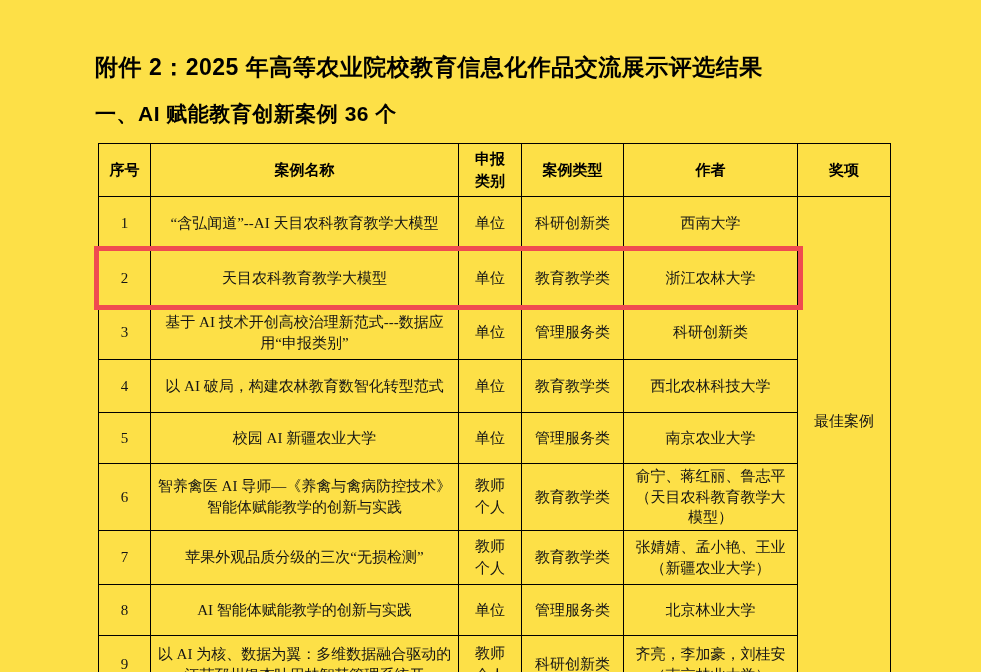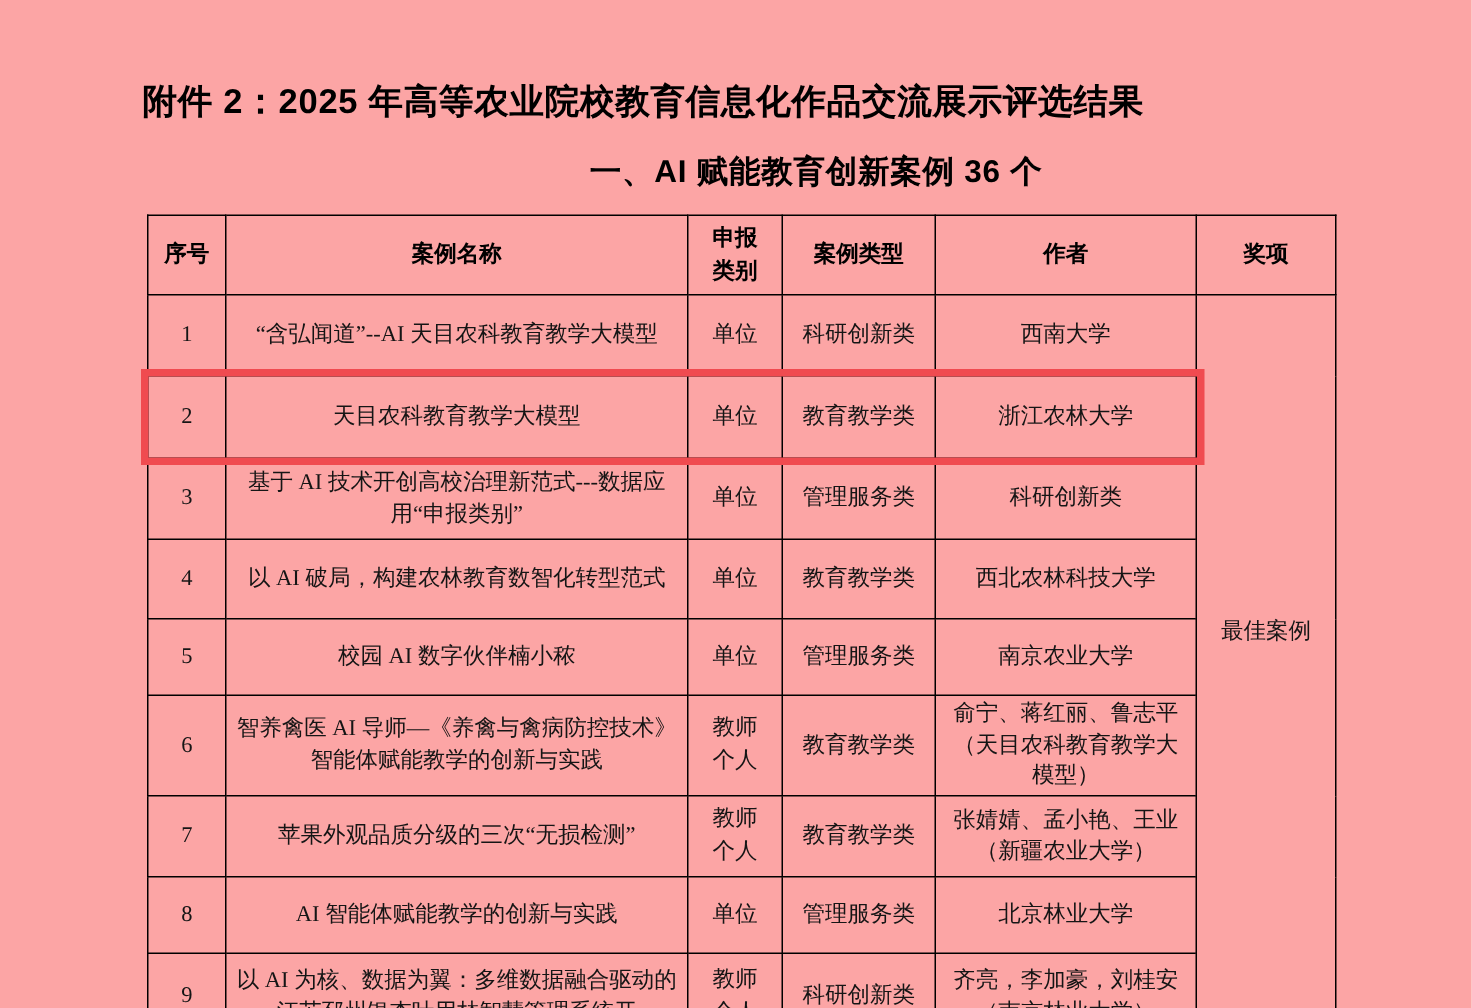--- a/index.html
+++ b/index.html
@@ -1,30 +1,30 @@
 <!DOCTYPE html>
 <html><head>
 <meta charset="utf-8">
 <style>
   html, body { margin:0; padding:0; }
   body {
     width:981px; height:672px; background:#ffffff; overflow:hidden;
     font-family:"Liberation Serif", serif; color:#151515;
   }
-  .page { position:relative; width:981px; height:672px; background:#fca5a5; }
+  .page { position:relative; width:981px; height:672px; background:#fde047; }
 
   .doc-title {
     position:absolute; left:95px; top:52px; width:820px;
     font-family:"Liberation Sans", sans-serif; font-weight:bold;
     font-size:23px; letter-spacing:0.5px; color:#000;
   }
   .section-heading {
     position:absolute; left:95px; top:100px; width:600px;
     font-family:"Liberation Sans", sans-serif; font-weight:bold;
-    font-size:21px; letter-spacing:0.5px; color:#000;text-align:right;
+    font-size:21px; letter-spacing:0.5px; color:#000;
   }
 
   table.results {
     position:absolute; left:98px; top:143px; width:792px;
     border-collapse:collapse; table-layout:fixed;
   }
   .results th, .results td {
     border:1.5px solid #000; text-align:center; vertical-align:middle;
     padding:2px 5px; font-size:15px; line-height:1.38; overflow:hidden;
   }
@@ -92,21 +92,21 @@
     </tr>
     <tr style="height:53px">
       <td class="cell-no">4</td>
       <td class="cell-name">以 AI 破局，构建农林教育数智化转型范式</td>
       <td class="cell-category">单位</td>
       <td class="cell-type">教育教学类</td>
       <td class="cell-author">西北农林科技大学</td>
     </tr>
     <tr style="height:51px">
       <td class="cell-no">5</td>
-      <td class="cell-name">校园 AI 数字伙伴楠小秾</td>
+      <td class="cell-name">校园 AI 新疆农业大学</td>
       <td class="cell-category">单位</td>
       <td class="cell-type">管理服务类</td>
       <td class="cell-author">南京农业大学</td>
     </tr>
     <tr style="height:63px">
       <td class="cell-no">6</td>
       <td class="cell-name">智养禽医 AI 导师—《养禽与禽病防控技术》智能体赋能教学的创新与实践</td>
       <td class="cell-category"><span class="wrap2">教师个人</span></td>
       <td class="cell-type">教育教学类</td>
       <td class="cell-author">俞宁、蒋红丽、鲁志平

